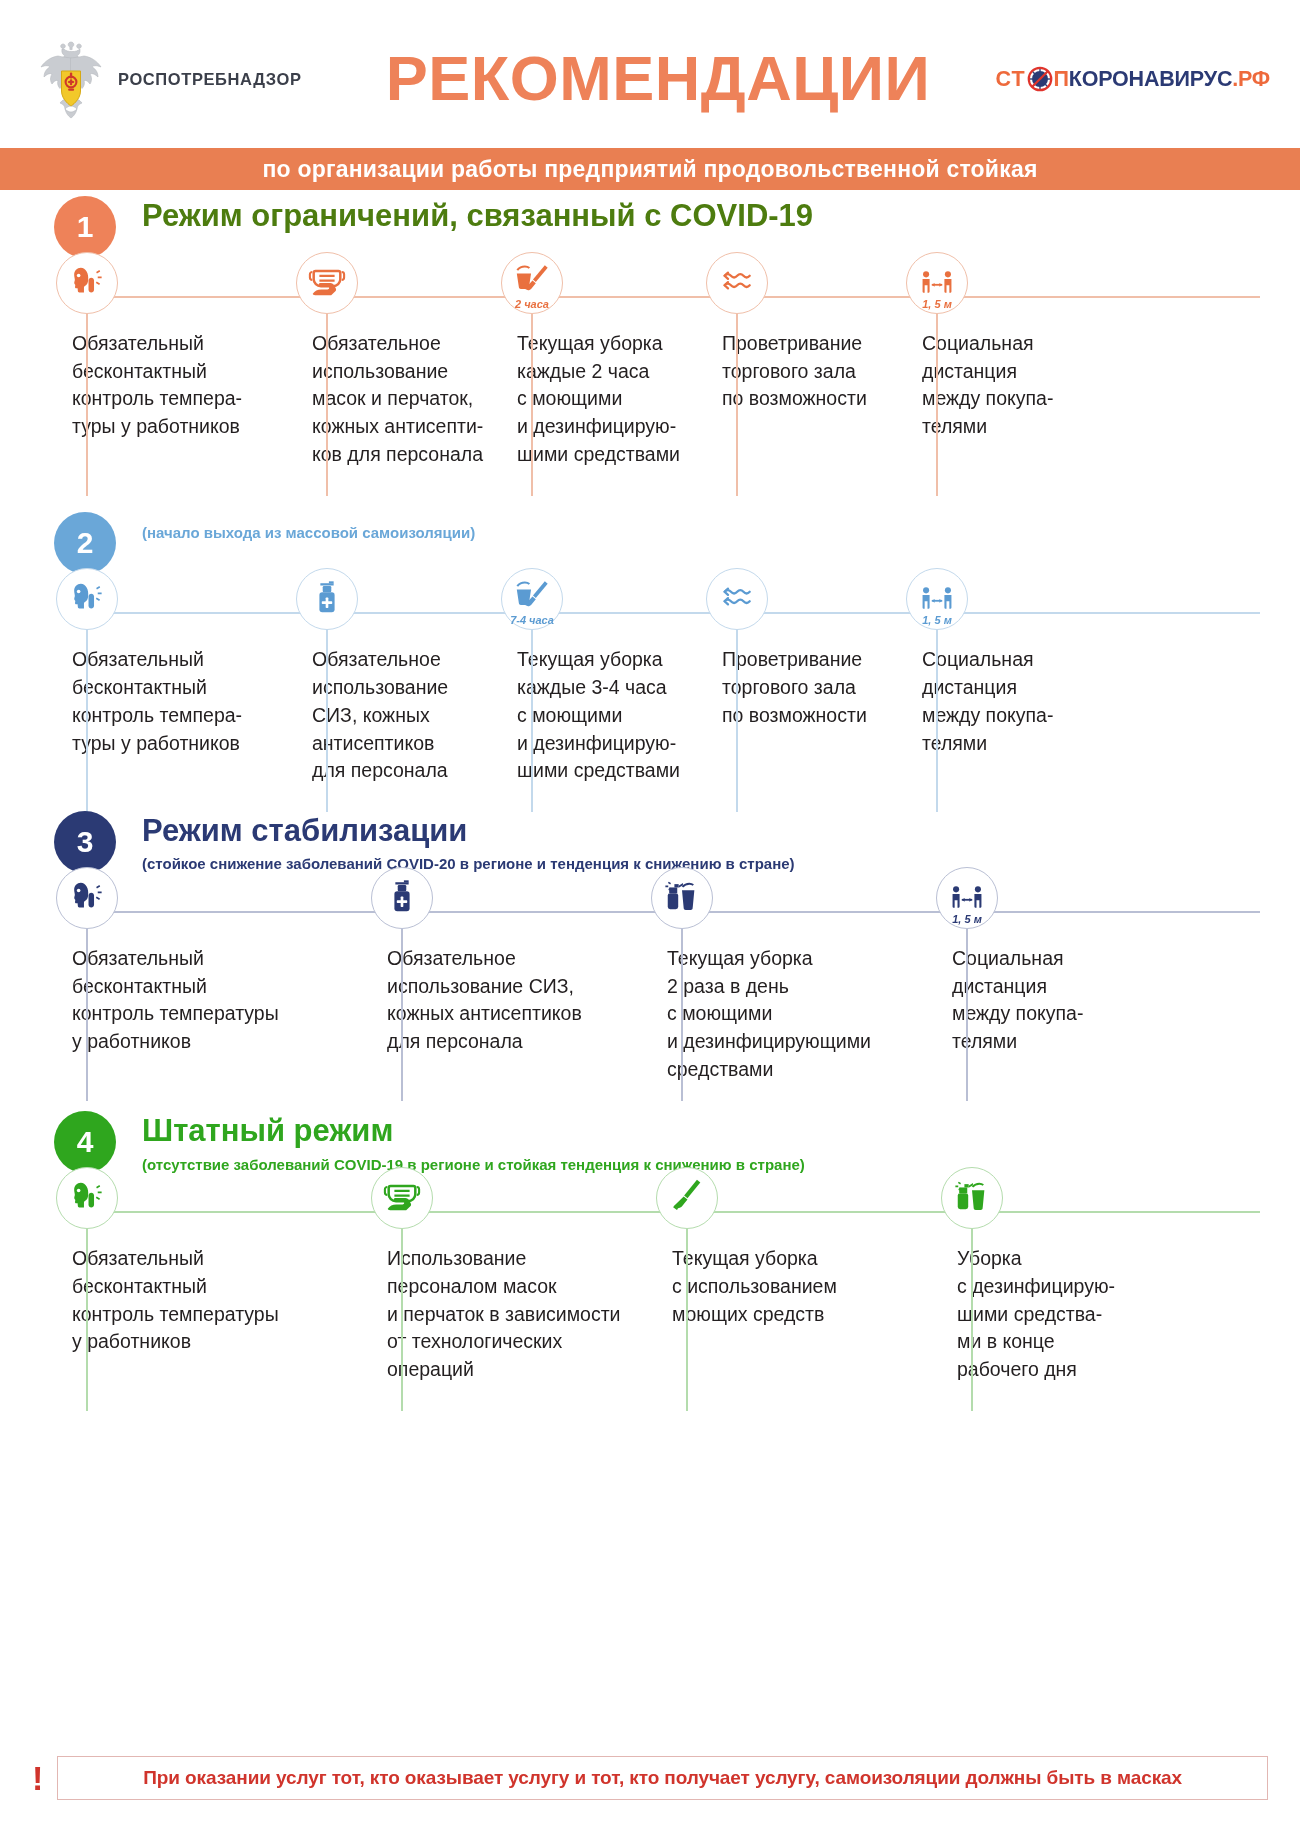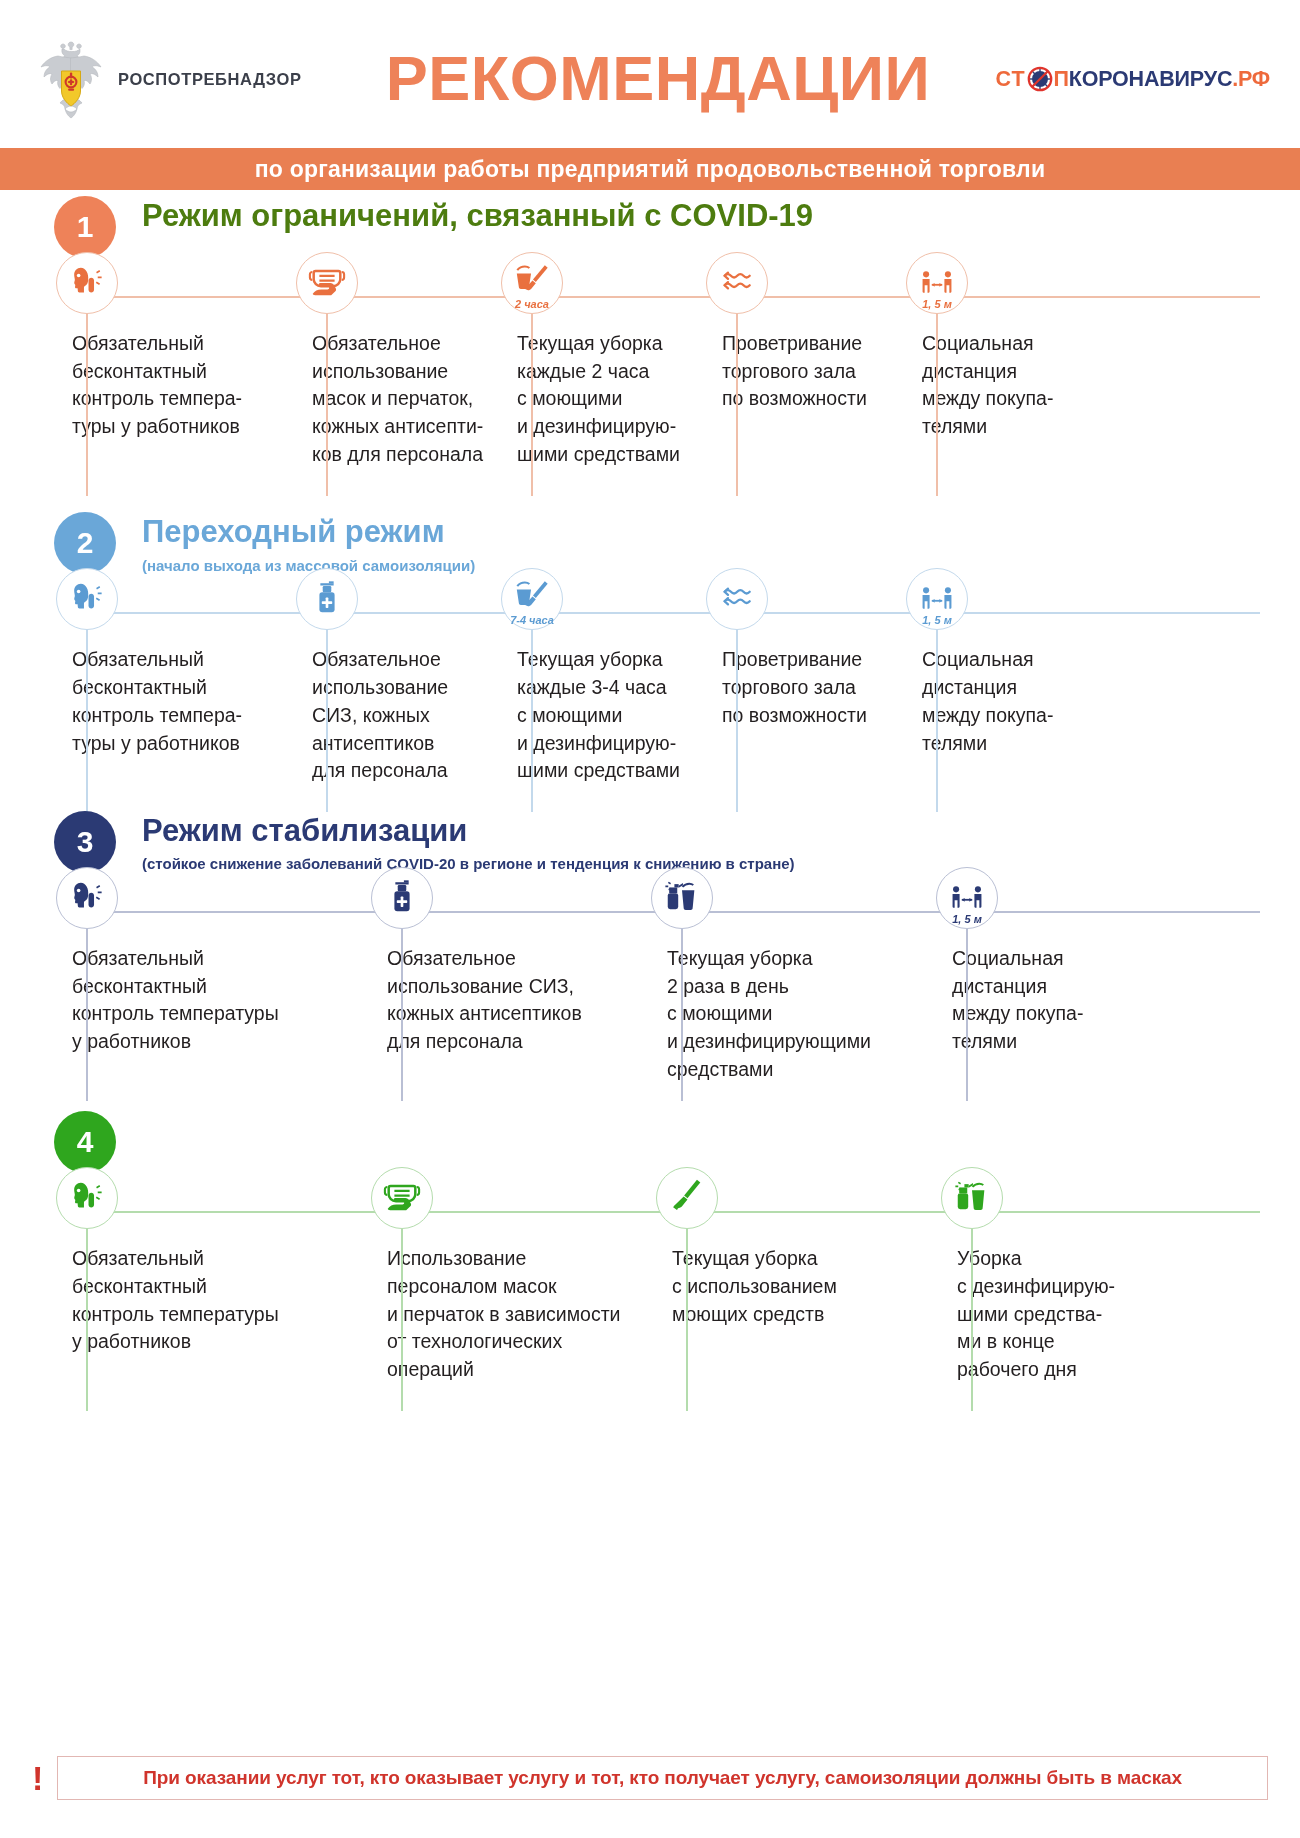--- a/index.html
+++ b/index.html
@@ -192,21 +192,21 @@
       </g>
       <circle cx="14" cy="14" r="12.1" fill="none" stroke="#e0342c" stroke-width="2.4"></circle>
       <line x1="5.6" y1="22.4" x2="22.4" y2="5.6" stroke="#e0342c" stroke-width="2.4"></line>
     </svg>
     <span class="skv-p">П</span>
     <span class="skv-koronavirus">КОРОНАВИРУС</span>
     <span class="skv-rf">.РФ</span>
   </div>
 </div>
 
-<div class="banner">по организации работы предприятий продовольственной торговли</div>
+<div class="banner">по организации работы предприятий продовольственной стойкая</div>
 
 <div id="sections-root">
     <div class="section c-orange" style="margin-top: 6px;">
       <div class="sec-head">
         <div class="badge">1</div>
         <div class="sec-titles">
           <div class="sec-title">Режим ограничений, связанный с COVID-19</div>
         </div>
       </div>
       <div class="timeline">
@@ -292,21 +292,20 @@
 между покупа-
 телями</div>
           </div>
         </div>
       </div>
     </div>
     <div class="section c-blue" style="margin-top: 44px;">
       <div class="sec-head">
         <div class="badge">2</div>
         <div class="sec-titles">
-          <div class="sec-title">Переходный режим</div>
           <div class="sec-sub">(начало выхода из массовой самоизоляции)</div>
         </div>
       </div>
       <div class="timeline">
         <div class="axis"></div>
         <div class="nodes" style="margin-left: 54px;">
           <div class="node" style="width: 240px; flex: 0 0 240px;">
             <div class="circle">
               <span><svg viewBox="0 0 40 40" width="38" height="38" fill="#5b9bd2">
                   <path d="M13.5 6c-4 0-7 3.2-7 7.4 0 2.3.7 3.6.7 5.4 0 1.3-.6 2.1-.6 3.3 0 1.3 1.1 1.9 1.1 1.9l-.3 2.3c-.1.8.5 1.4 1.3 1.4h1.4l.3 3.1c.1.7.7 1.2 1.4 1.2h5V27c0-1 .6-1.5 1.4-2 1.9-1.2 3-3.4 3-6.1C22.2 12.2 18.6 6 13.5 6z"></path>
@@ -476,20 +475,24 @@
 дистанция
 между покупа-
 телями</div>
           </div>
         </div>
       </div>
     </div>
     <div class="section c-green" style="margin-top: 28px;">
       <div class="sec-head">
         <div class="badge">4</div>
+        <div class="sec-titles">
+          <div class="sec-title">Штатный режим</div>
+          <div class="sec-sub">(отсутствие заболеваний COVID-19 в регионе и стойкая тенденция к снижению в стране)</div>
+        </div>
       </div>
       <div class="timeline">
         <div class="axis"></div>
         <div class="nodes" style="margin-left: 54px;">
           <div class="node" style="width: 315px; flex: 0 0 315px;">
             <div class="circle">
               <span><svg viewBox="0 0 40 40" width="38" height="38" fill="#2fa61e">
                   <path d="M13.5 6c-4 0-7 3.2-7 7.4 0 2.3.7 3.6.7 5.4 0 1.3-.6 2.1-.6 3.3 0 1.3 1.1 1.9 1.1 1.9l-.3 2.3c-.1.8.5 1.4 1.3 1.4h1.4l.3 3.1c.1.7.7 1.2 1.4 1.2h5V27c0-1 .6-1.5 1.4-2 1.9-1.2 3-3.4 3-6.1C22.2 12.2 18.6 6 13.5 6z"></path>
                   <circle cx="11.2" cy="14.2" r="1.9" fill="#fff"></circle>
                   <path d="M24.5 16.6c1.6 0 2.9 1.3 2.9 2.9v9.6c0 1.6-1.3 2.9-2.9 2.9s-2.9-1.3-2.9-2.9v-9.6c0-1.6 1.3-2.9 2.9-2.9z"></path>

